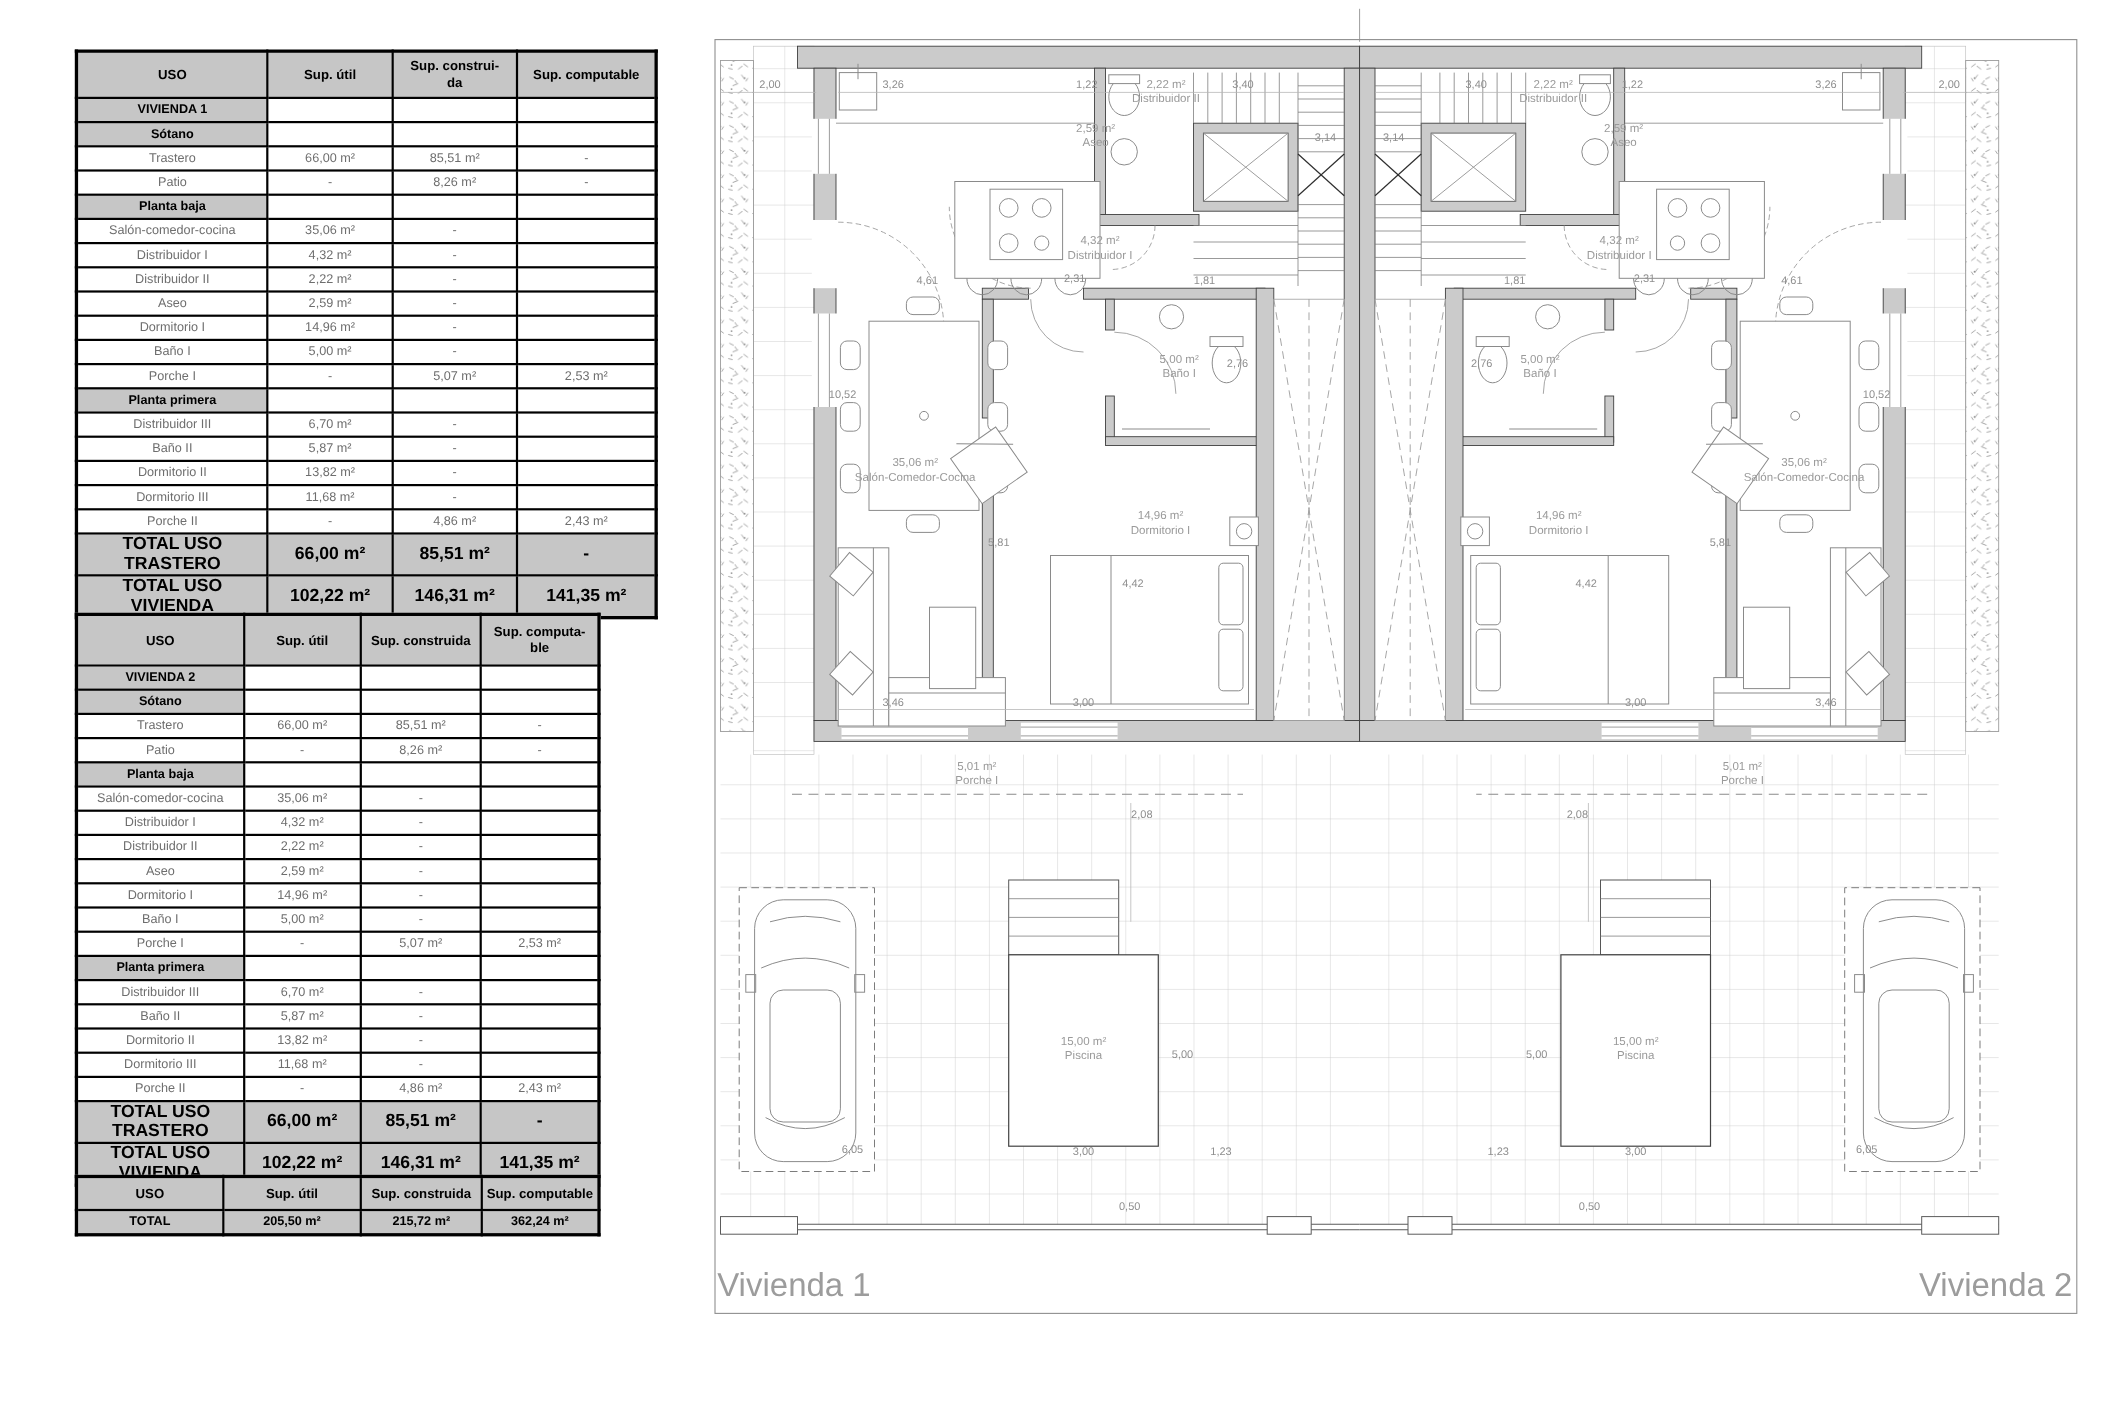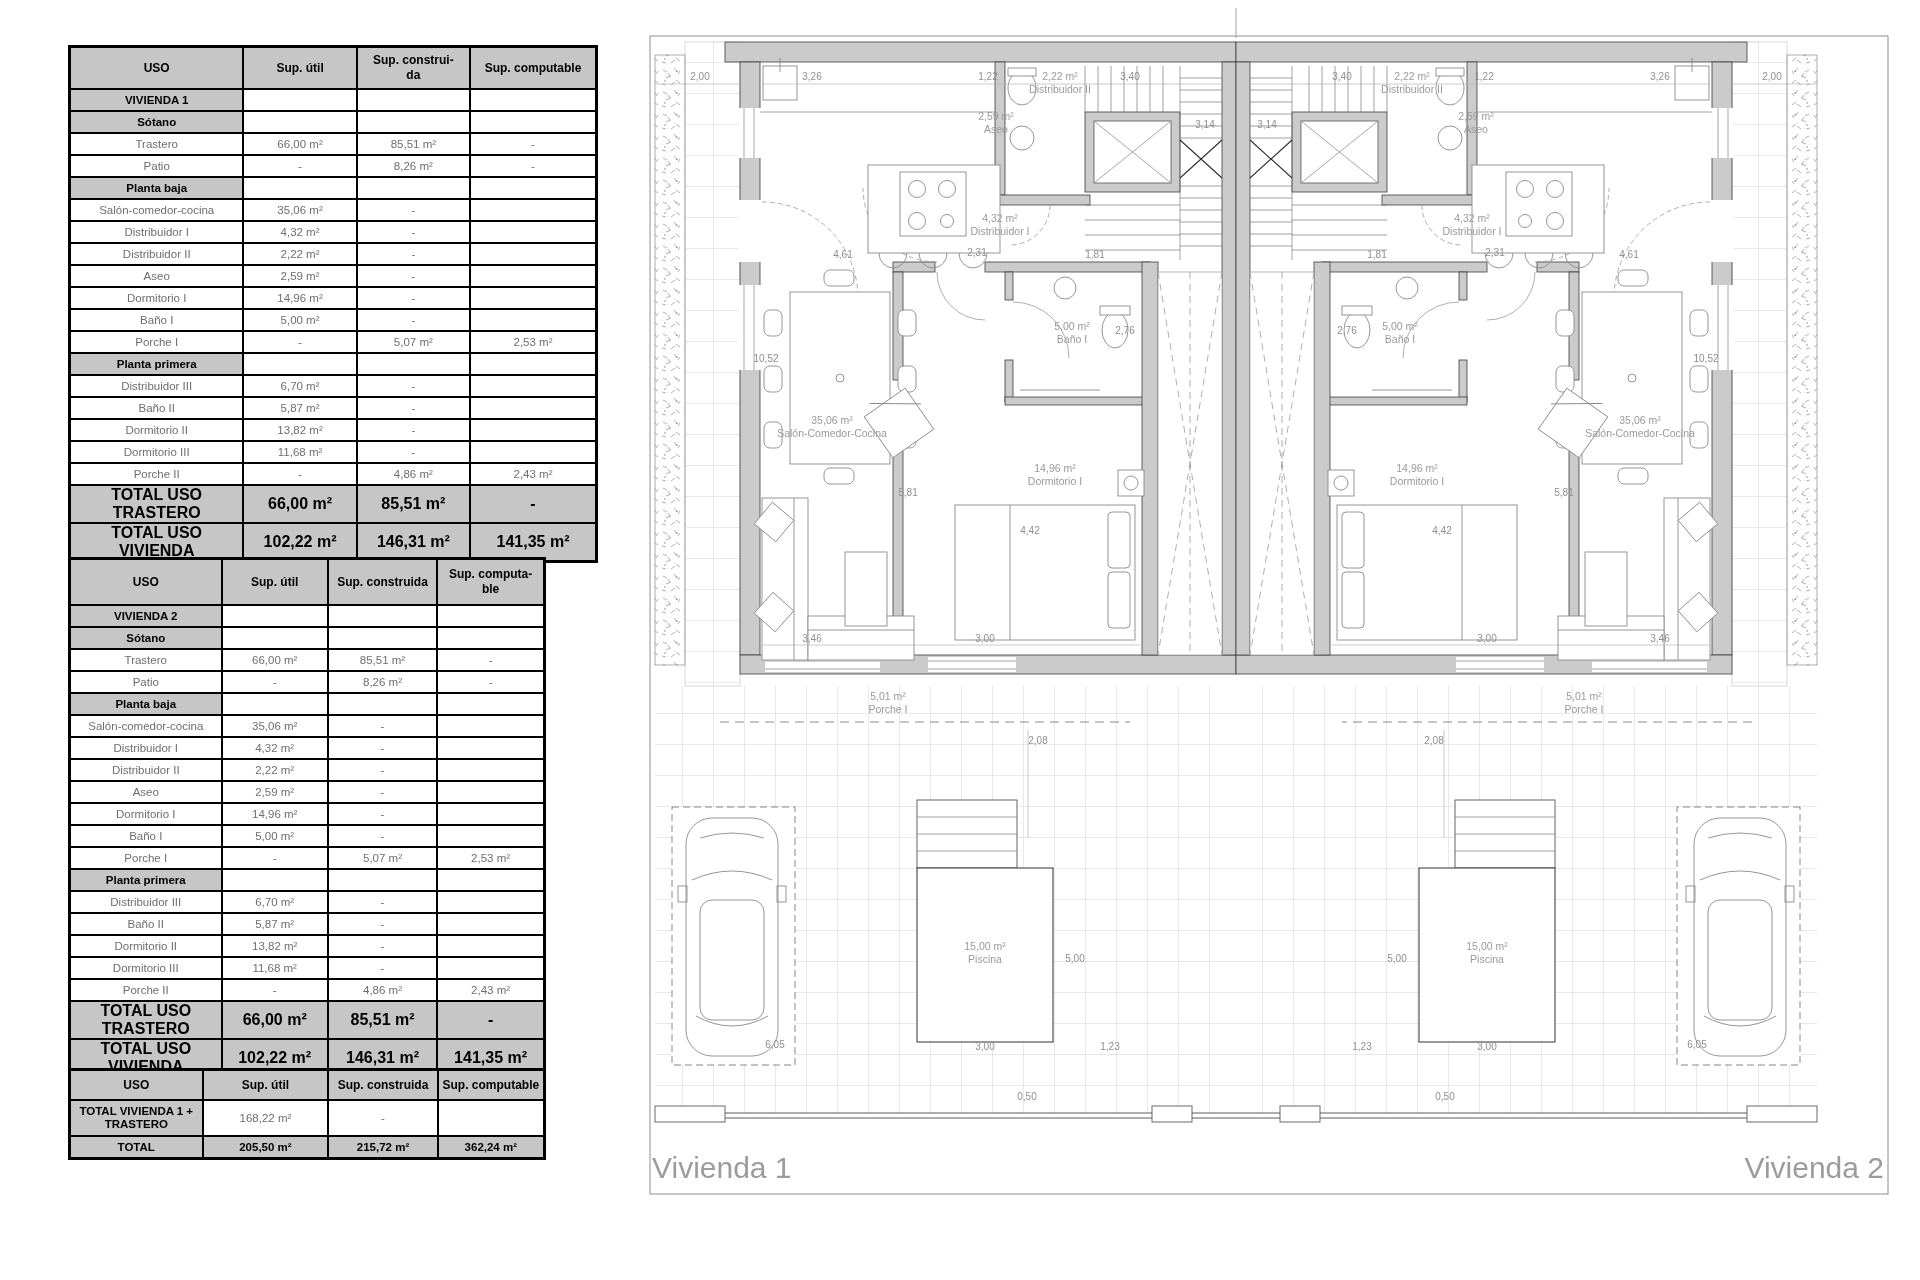--- a/index.html
+++ b/index.html
@@ -339,26 +339,20 @@
     </colgroup>
   <thead>
       <tr>
         <th>USO</th>
         <th>Sup. útil</th>
         <th>Sup. construida</th>
         <th>Sup. computable</th>
       </tr>
     </thead>
   <tbody>
-      <tr class="sum">
-        <td class="lbl">TOTAL VIVIENDA 1 + TRASTERO</td>
-        <td>168,22 m²</td>
-        <td>-</td>
-        <td></td>
-      </tr>
       <tr class="total">
         <td class="lbl">TOTAL</td>
         <td>205,50 m²</td>
         <td>215,72  m²</td>
         <td>362,24  m²</td>
       </tr>
     </tbody>
 </table>
 
 <svg id="plan" viewBox="630 0 1290 1280">

